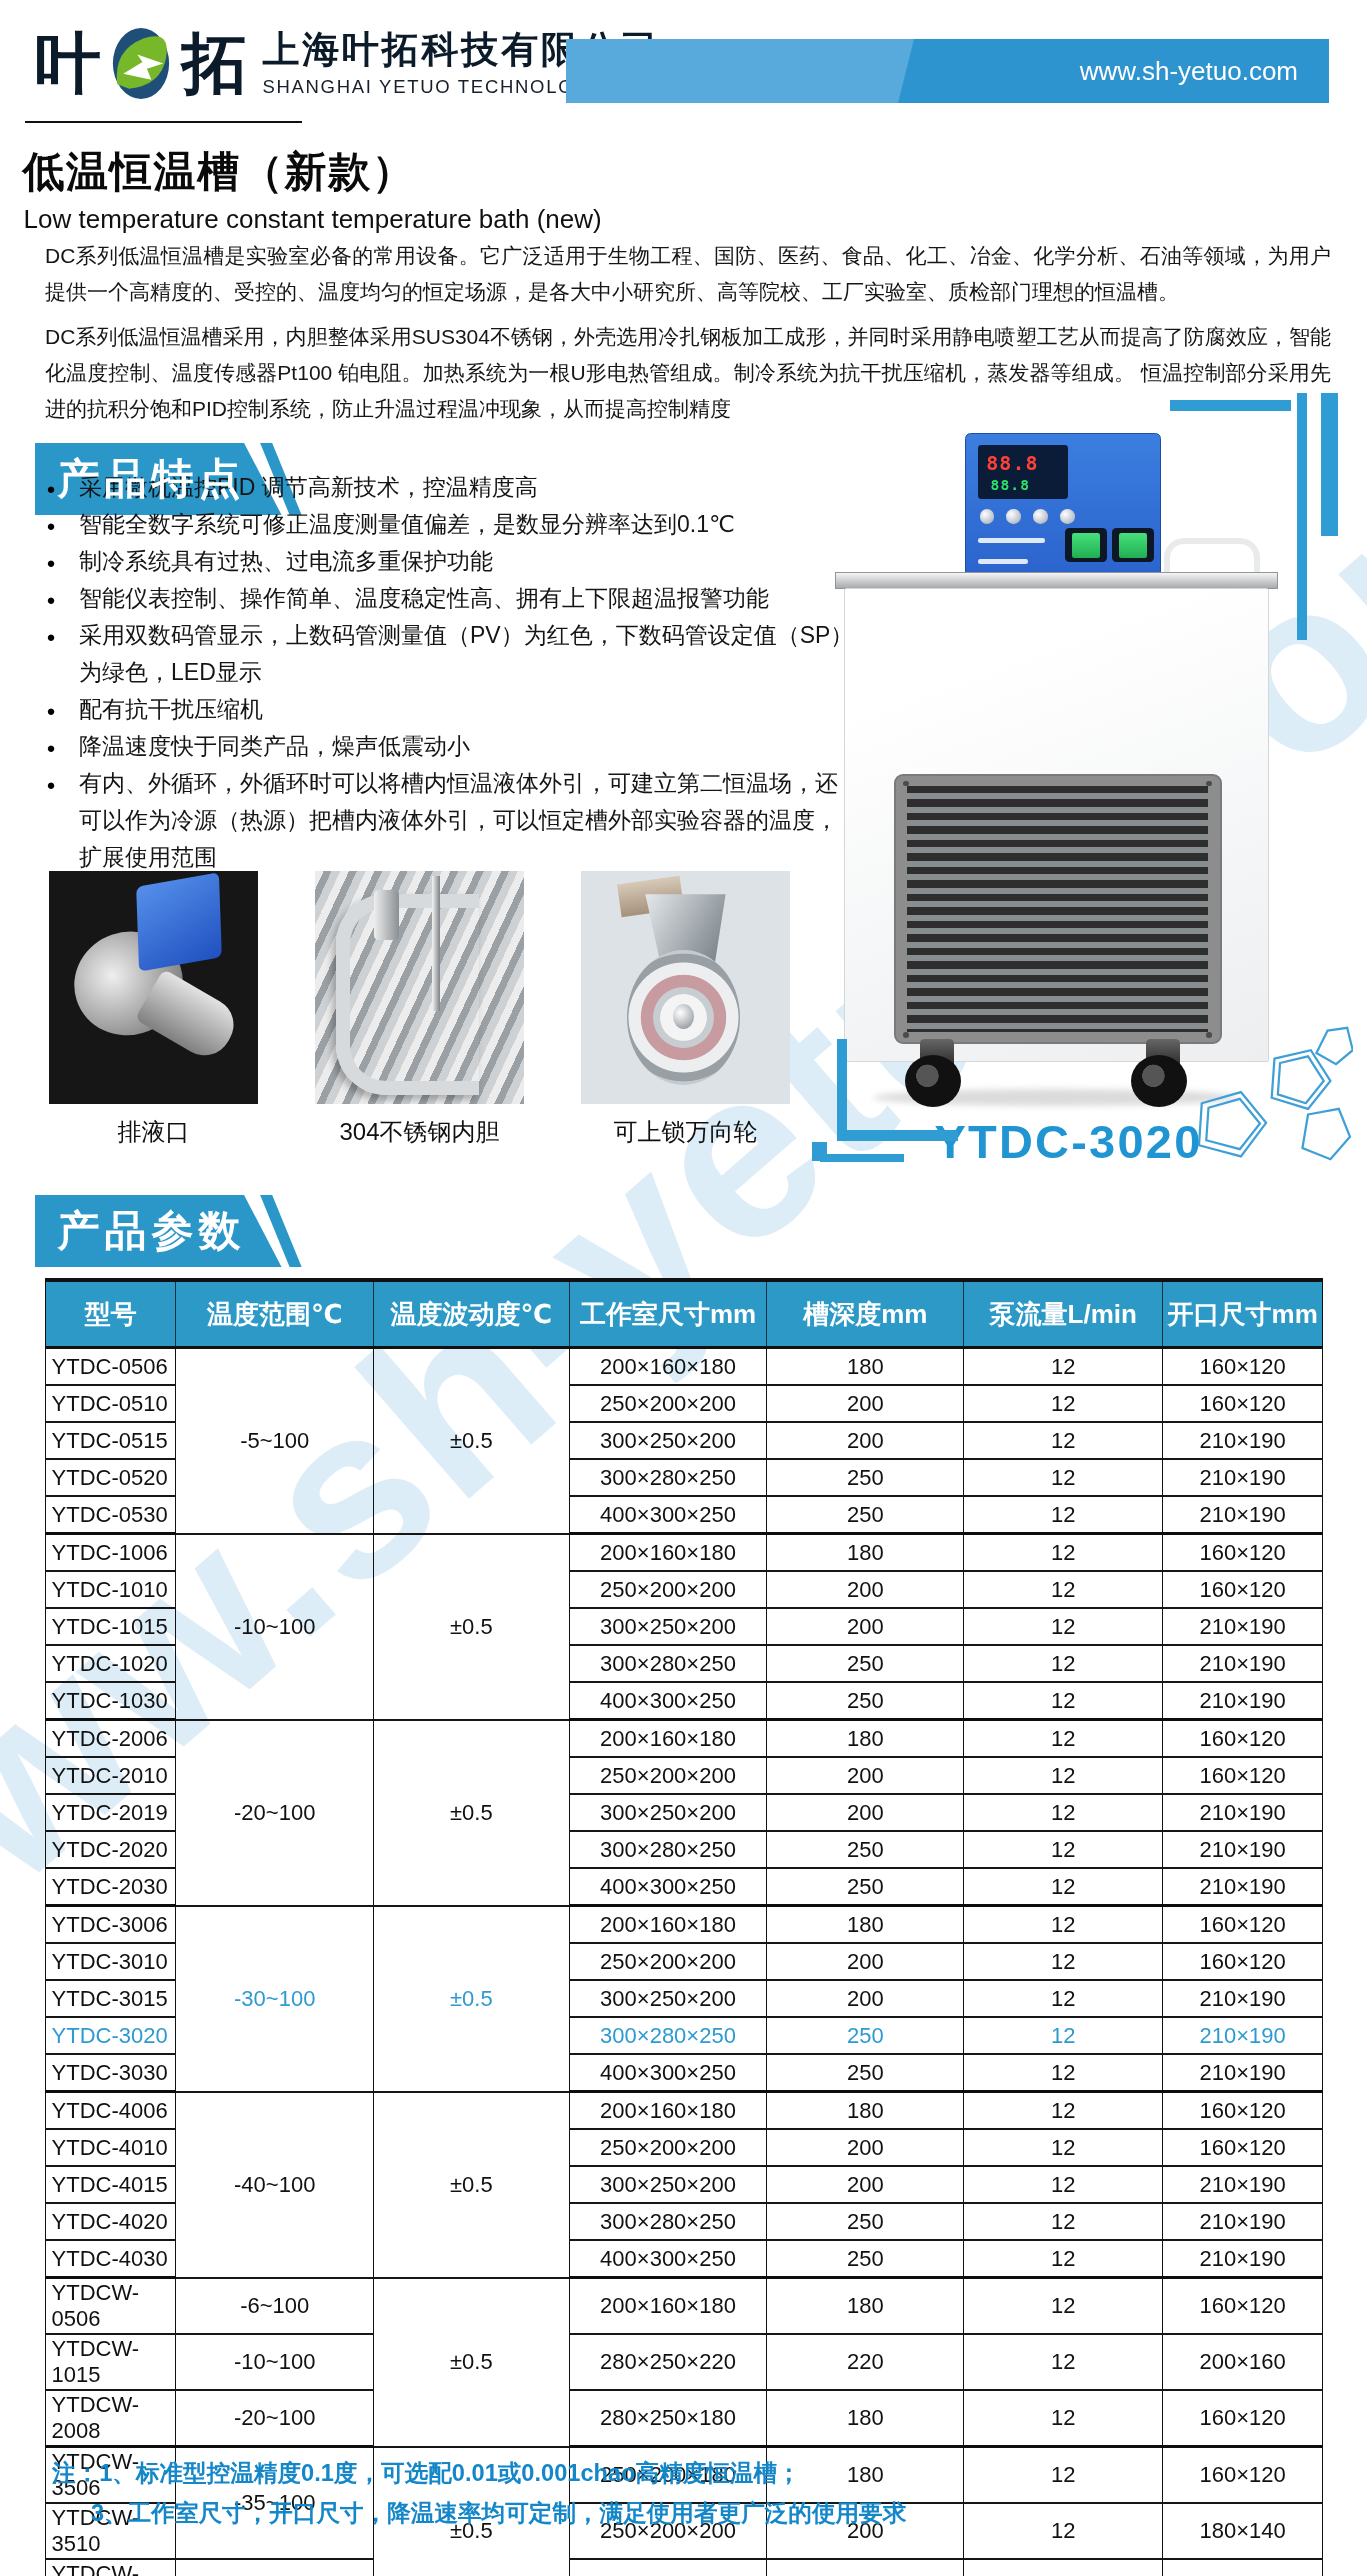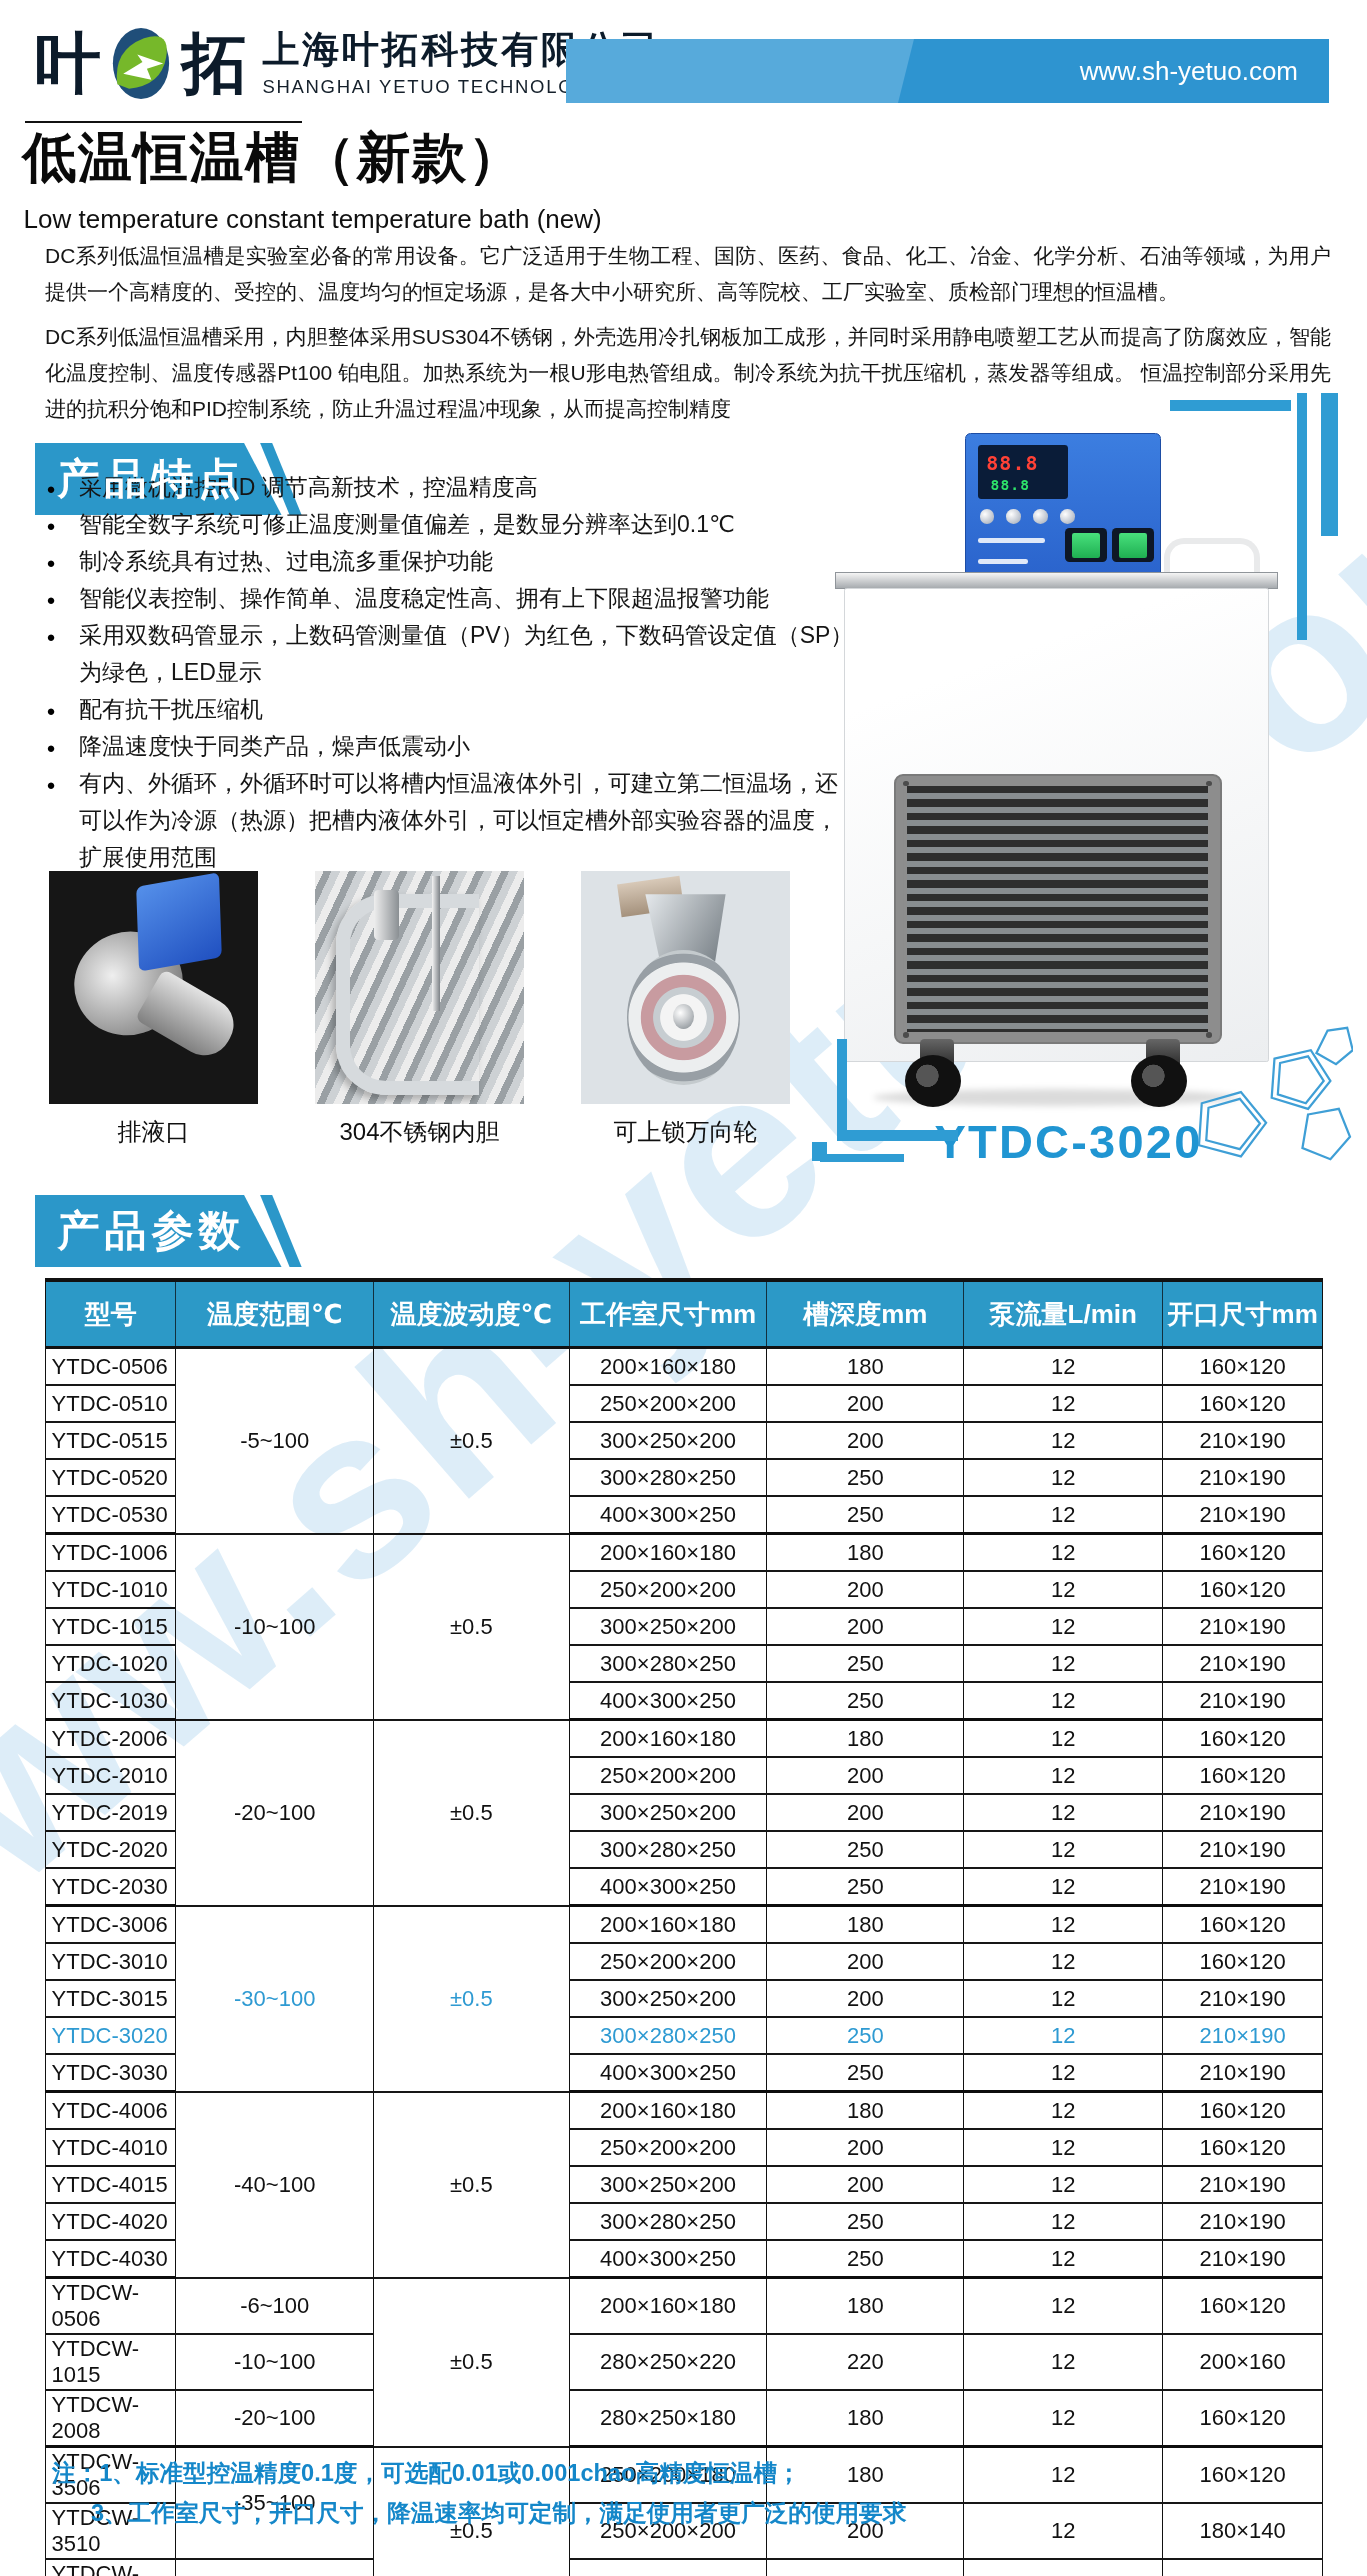--- a/index.html
+++ b/index.html
@@ -14,21 +14,21 @@
   .logo-cn{font-family:"Liberation Serif","DejaVu Serif",serif;font-weight:bold;font-size:66px;color:#0c1b2a;line-height:1;}
   .emblem{width:74px;height:77px;margin:0 3.4px;}
   .company{margin-left:14.6px;}
   .company-cn{font-size:37px;font-weight:bold;color:#0c1b2a;letter-spacing:2.8px;line-height:1.15;}
   .company-en{font-size:18.5px;color:#15202b;letter-spacing:1.7px;margin-top:4.5px;}
   .logo-rule{position:absolute;left:25px;top:121px;width:277px;height:2.2px;background:#111;}
   .banner{position:absolute;left:566px;top:39px;width:763px;height:64px;background:#2e94d0;overflow:hidden;}
   .banner-light{position:absolute;left:-34px;top:0;bottom:0;width:49%;background:#57aadb;transform:skewX(-14deg);}
   .banner-text{position:absolute;right:31px;top:0;height:64px;line-height:64px;color:#fff;font-size:26px;}
   
-  .page-title{position:absolute;left:22.4px;top:122px;font-size:54px;font-weight:bold;color:#0a0a0a;letter-spacing:1.7px;}
+  .page-title{position:absolute;left:22.4px;top:144px;font-size:42px;font-weight:bold;color:#0a0a0a;letter-spacing:1.7px;}
   .page-subtitle{position:absolute;left:23.6px;top:204px;font-size:26px;color:#101010;}
   
   .intro{position:absolute;left:45px;top:238px;width:1286px;text-align:justify;}
   .intro p{margin:0 0 9px 0;font-size:21px;line-height:36px;color:#161616;}
   
   .badge{position:absolute;width:268px;height:72px;margin-top:40px;}
   .badge .bg,.badge .stripe{position:absolute;top:0;left:0;width:100%;height:100%;background:#2b97c9;}
   .badge .bg{clip-path:polygon(0 0,78% 0,92% 100%,0 100%);}
   .badge .stripe{clip-path:polygon(84% 0,88.5% 0,99.5% 100%,95% 100%);}
   .badge .label{position:absolute;z-index:1;left:22.4px;top:0;line-height:71px;color:#fff;font-size:42px;font-weight:bold;letter-spacing:5px;}

